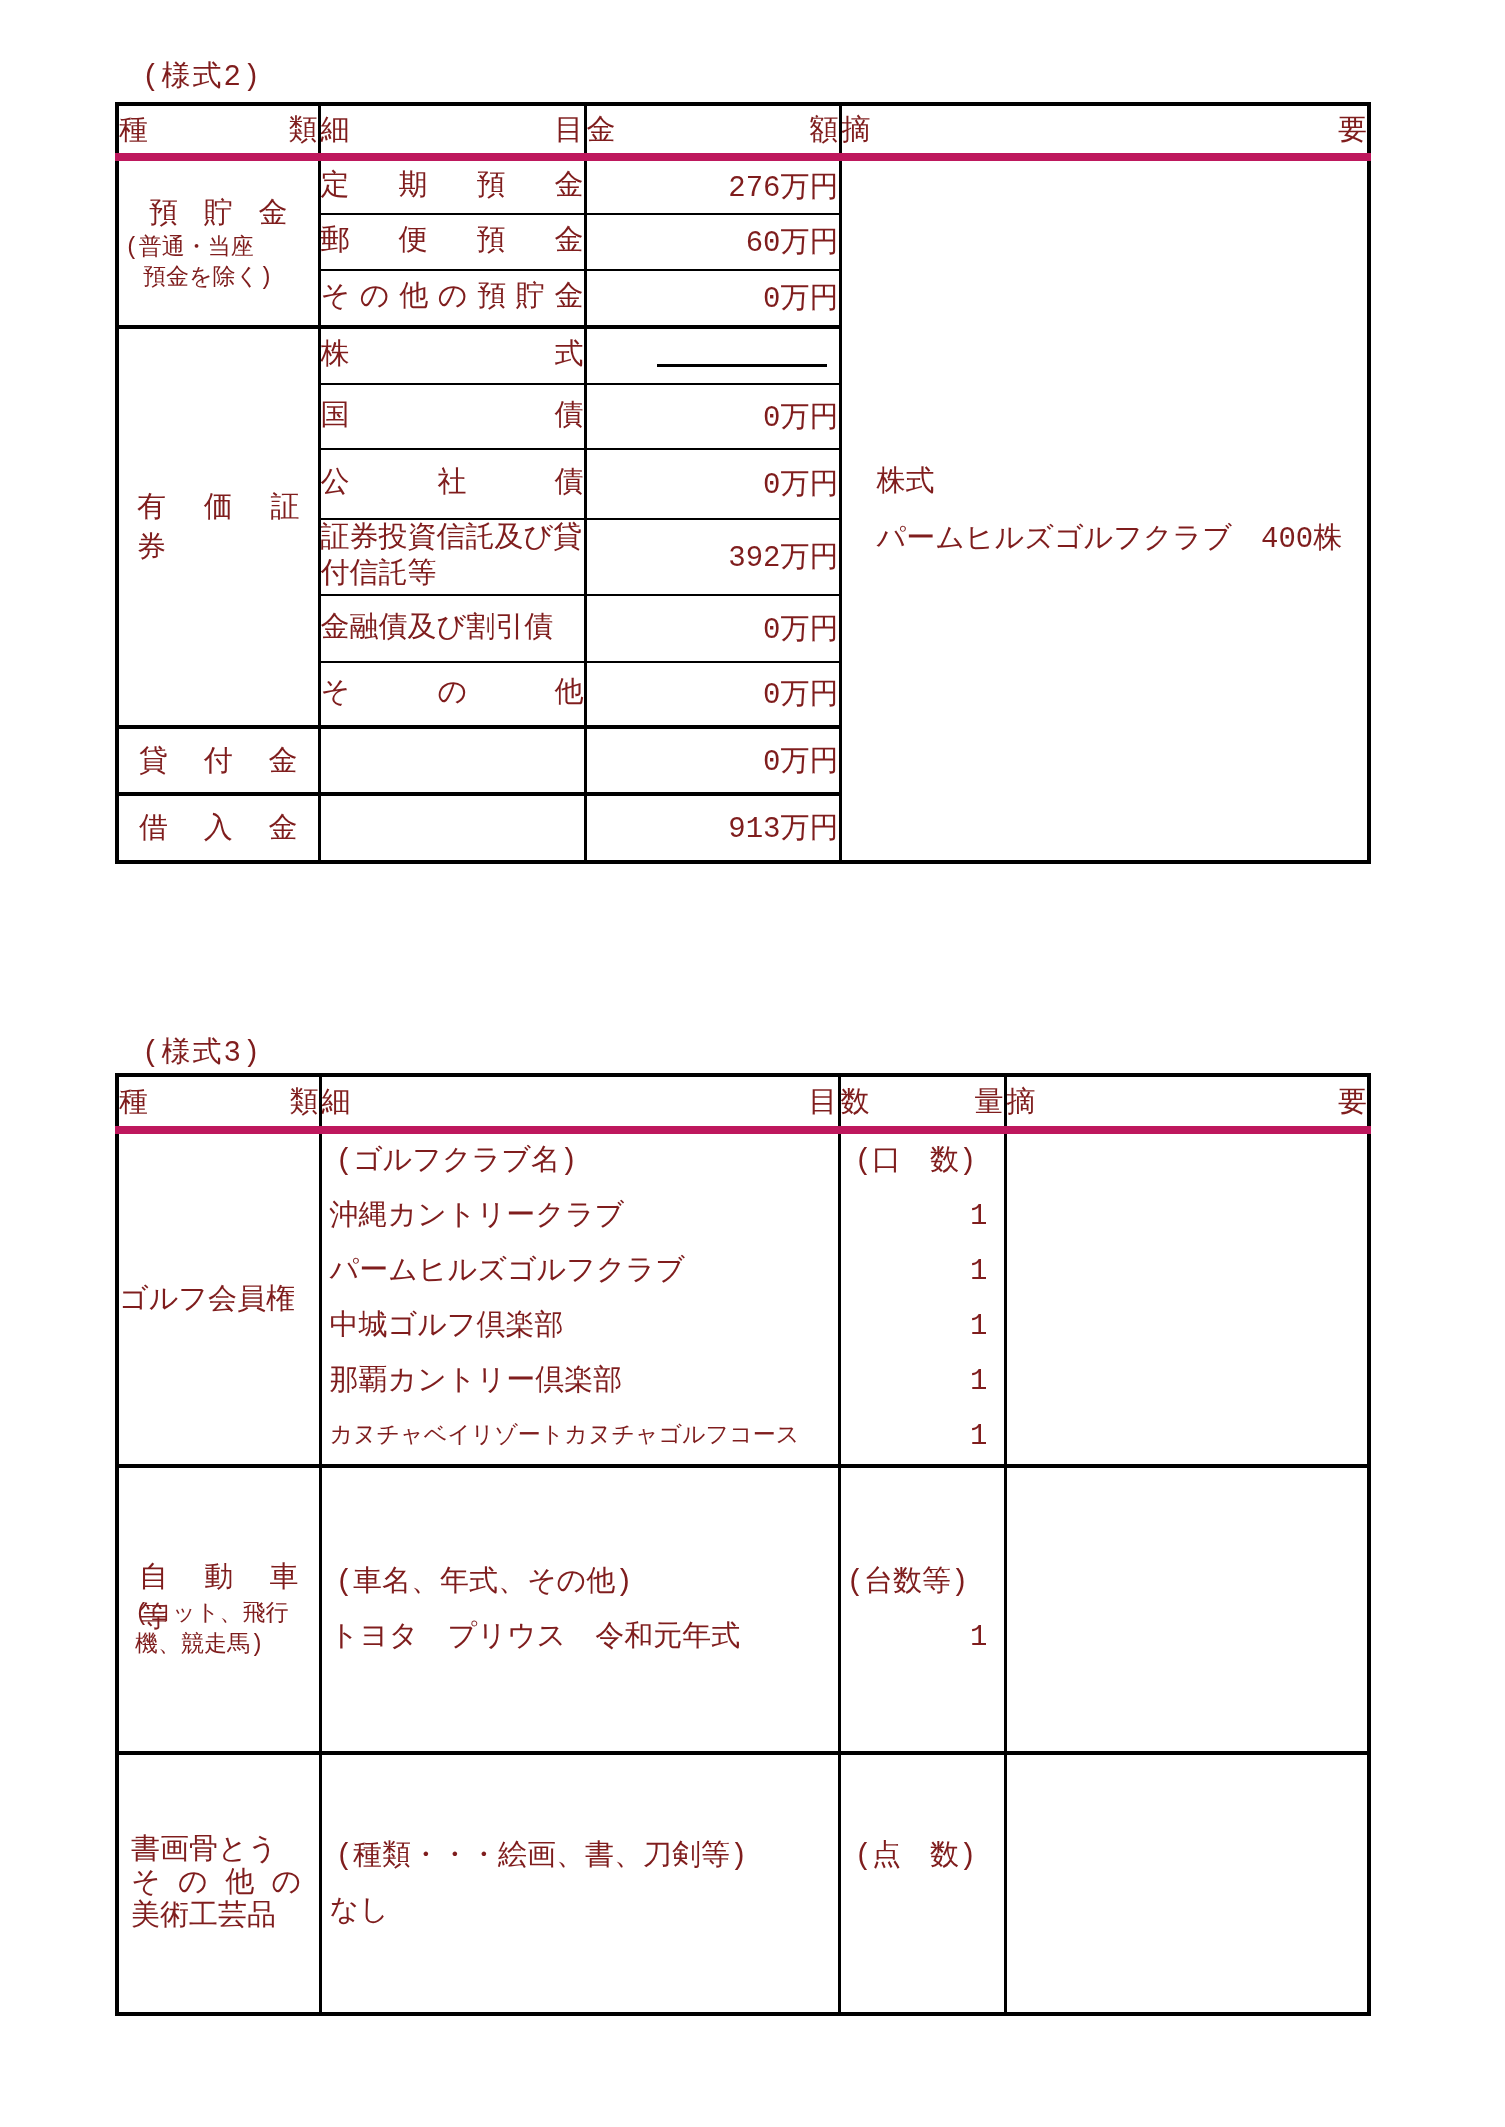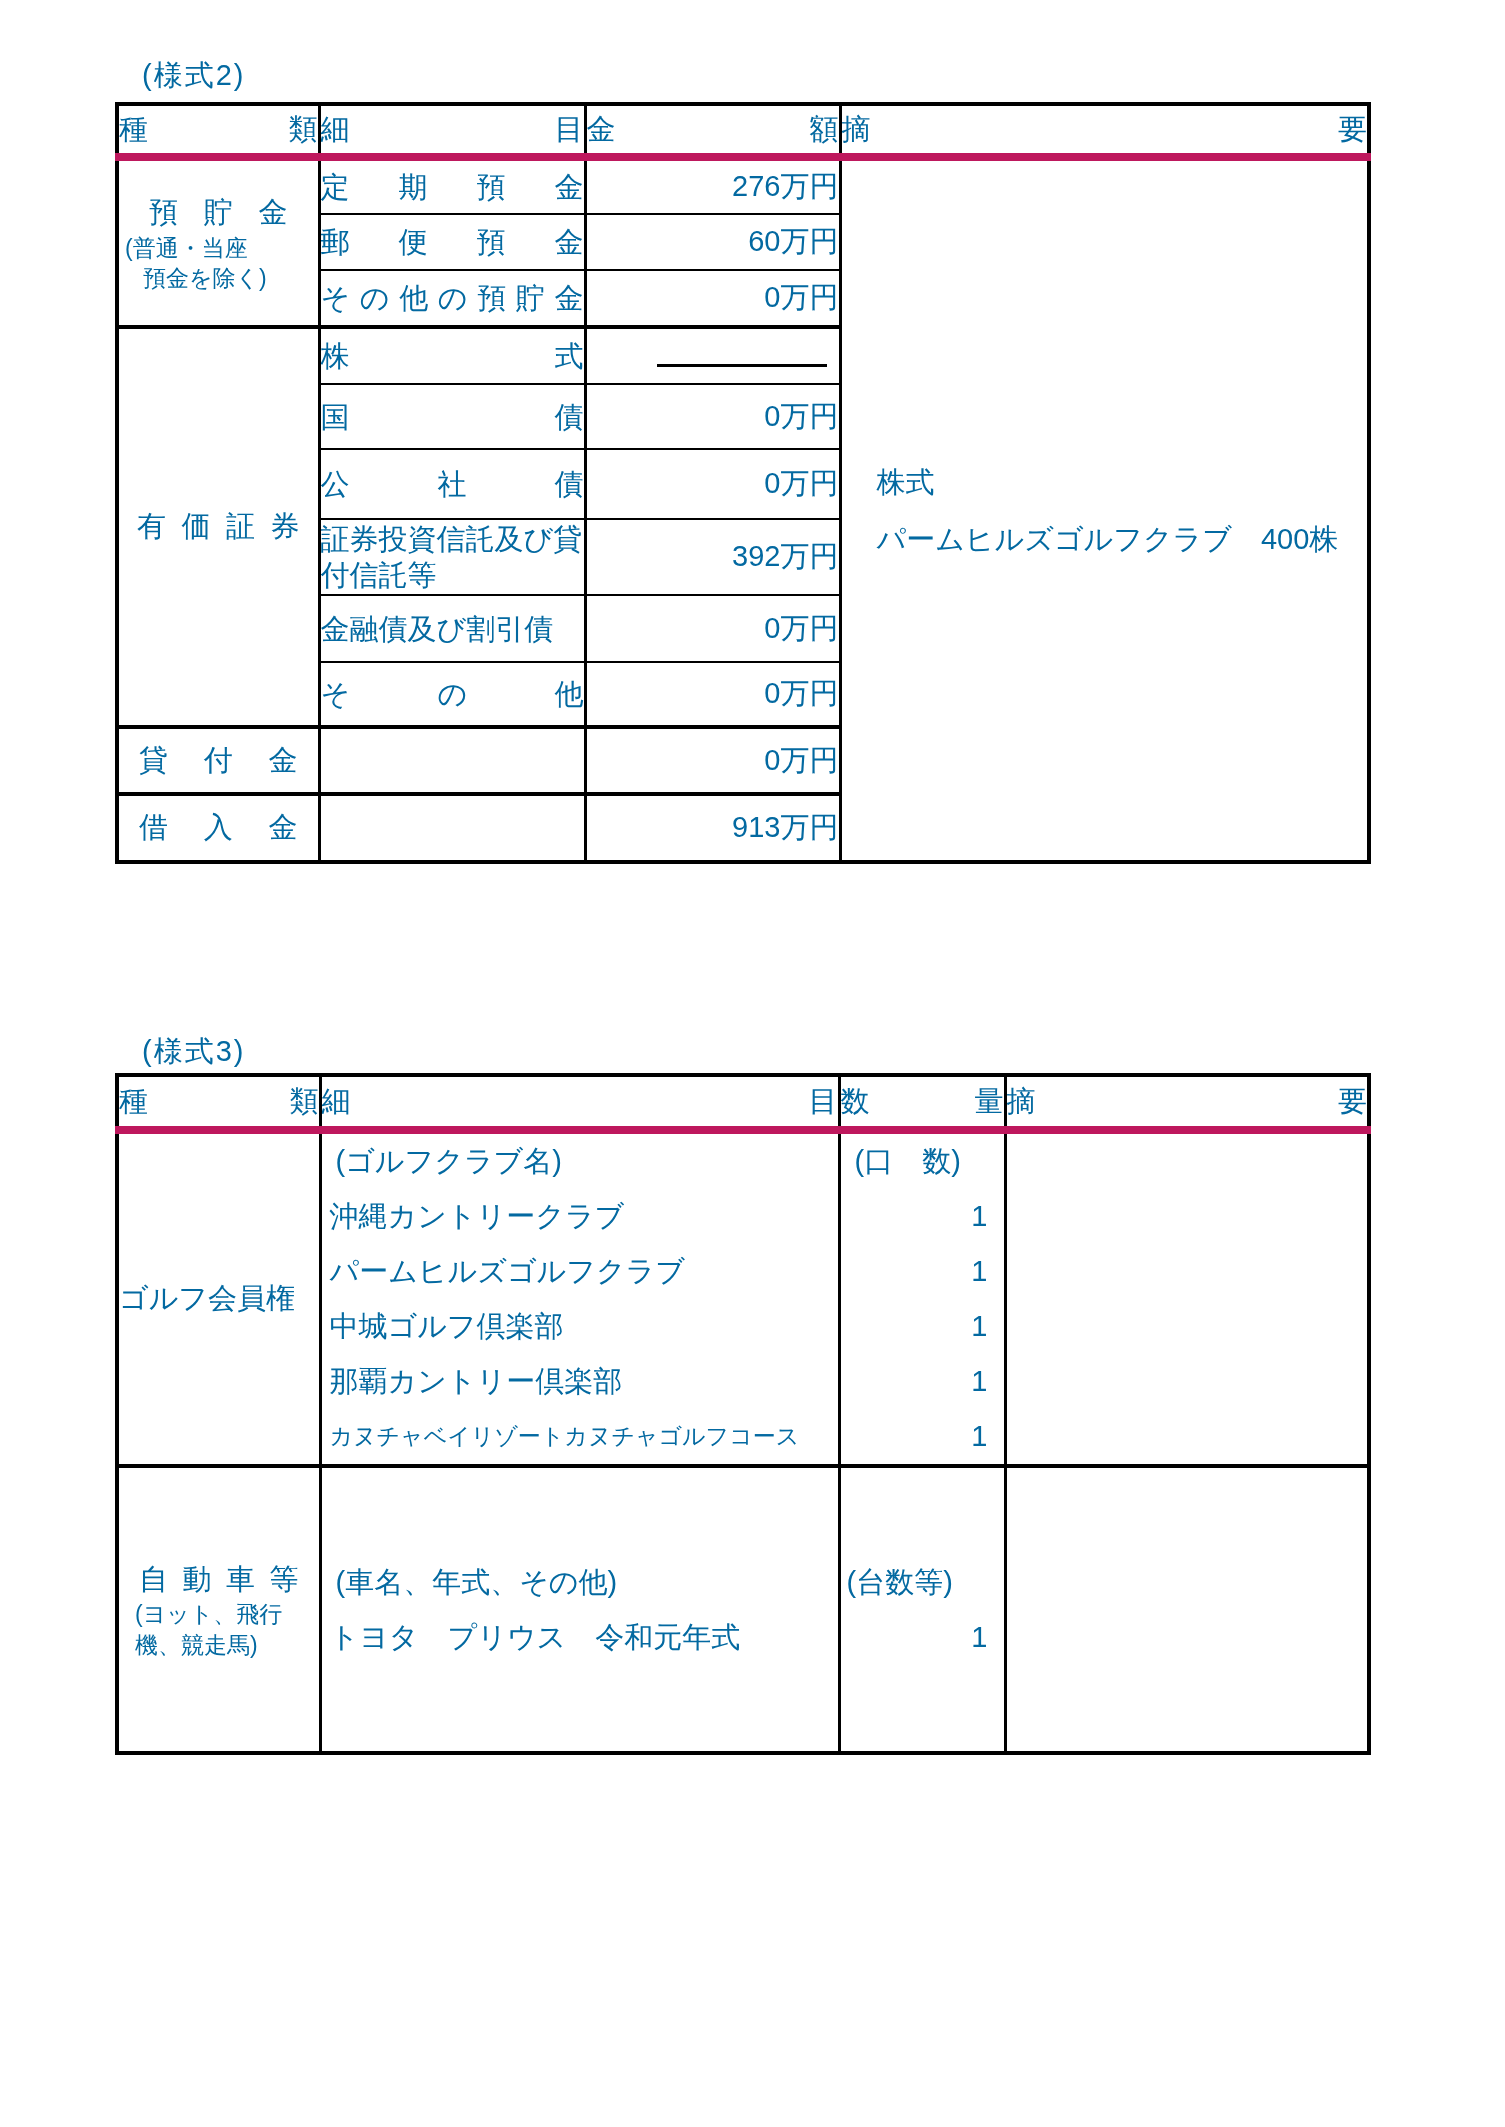--- a/index.html
+++ b/index.html
@@ -1,18 +1,18 @@
 <!DOCTYPE html>
 <html><head>
 <meta charset="utf-8">
 <style>
   html,body { margin:0; padding:0; background:#ffffff; }
   .page {
     position:relative; width:1505px; height:2127px; background:#ffffff;
-    font-family:Liberation Sans, sans-serif; color:#0369a1;
+    font-family:Liberation Mono, monospace; color:#7f1d1d;
   }
   .form-label { position:absolute; font-size:29px; letter-spacing:2px; }
   #label2 { left:142px; top:56px; }
   #label3 { left:142px; top:1032px; }
   .note { position:absolute; left:130px; top:882px; font-size:30px; }
 
   table.t { position:absolute; border-collapse:collapse; table-layout:fixed; border:4px solid #000; }
   #t1 { left:115px; top:102px; width:1252px; }
   #t2 { left:115px; top:1073px; width:1252px; }
   .t td {
@@ -209,16 +209,34 @@
         <div class="line cap">(車名、年式、その他)</div>
         <div class="line item">トヨタ　プリウス　令和元年式</div>
       </td>
       <td class="qcell">
         <div class="line" style="padding-left:6px">(台数等)</div>
         <div class="line num">1</div>
       </td>
       <td></td>
     </tr>
 
+    <tr class="sec h261">
+      <td class="art-type">
+        <div class="art-stack">
+          <div>書画骨とう</div>
+          <div class="j">そ の 他 の</div>
+          <div>美術工芸品</div>
+        </div>
+      </td>
+      <td class="qcell">
+        <div class="line cap">(種類・・・絵画、書、刀剣等)</div>
+        <div class="line item">なし</div>
+      </td>
+      <td class="qcell">
+        <div class="line cap">(点　数)</div>
+        <div class="line num"></div>
+      </td>
+      <td></td>
+    </tr>
   </tbody>
     </table>
 
 </div>
 
 </body></html>

